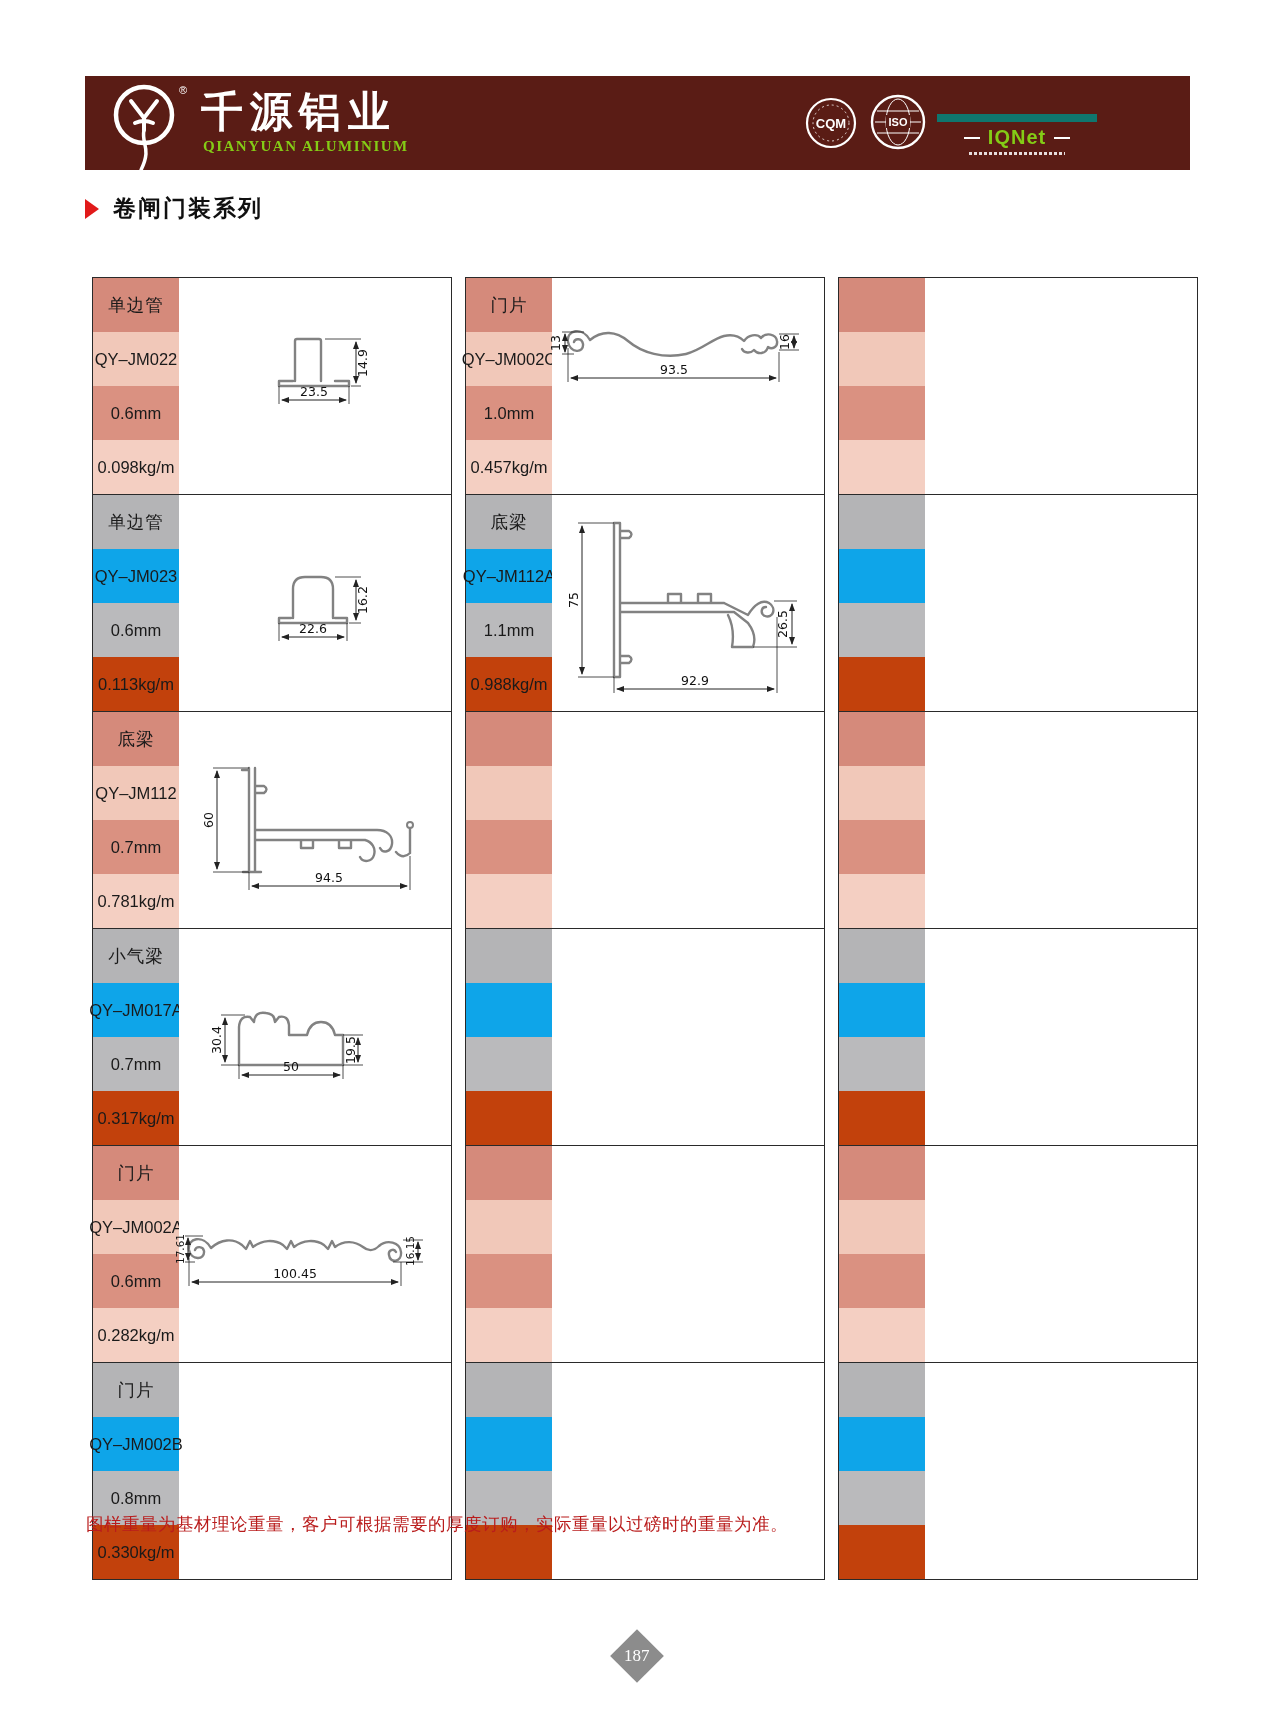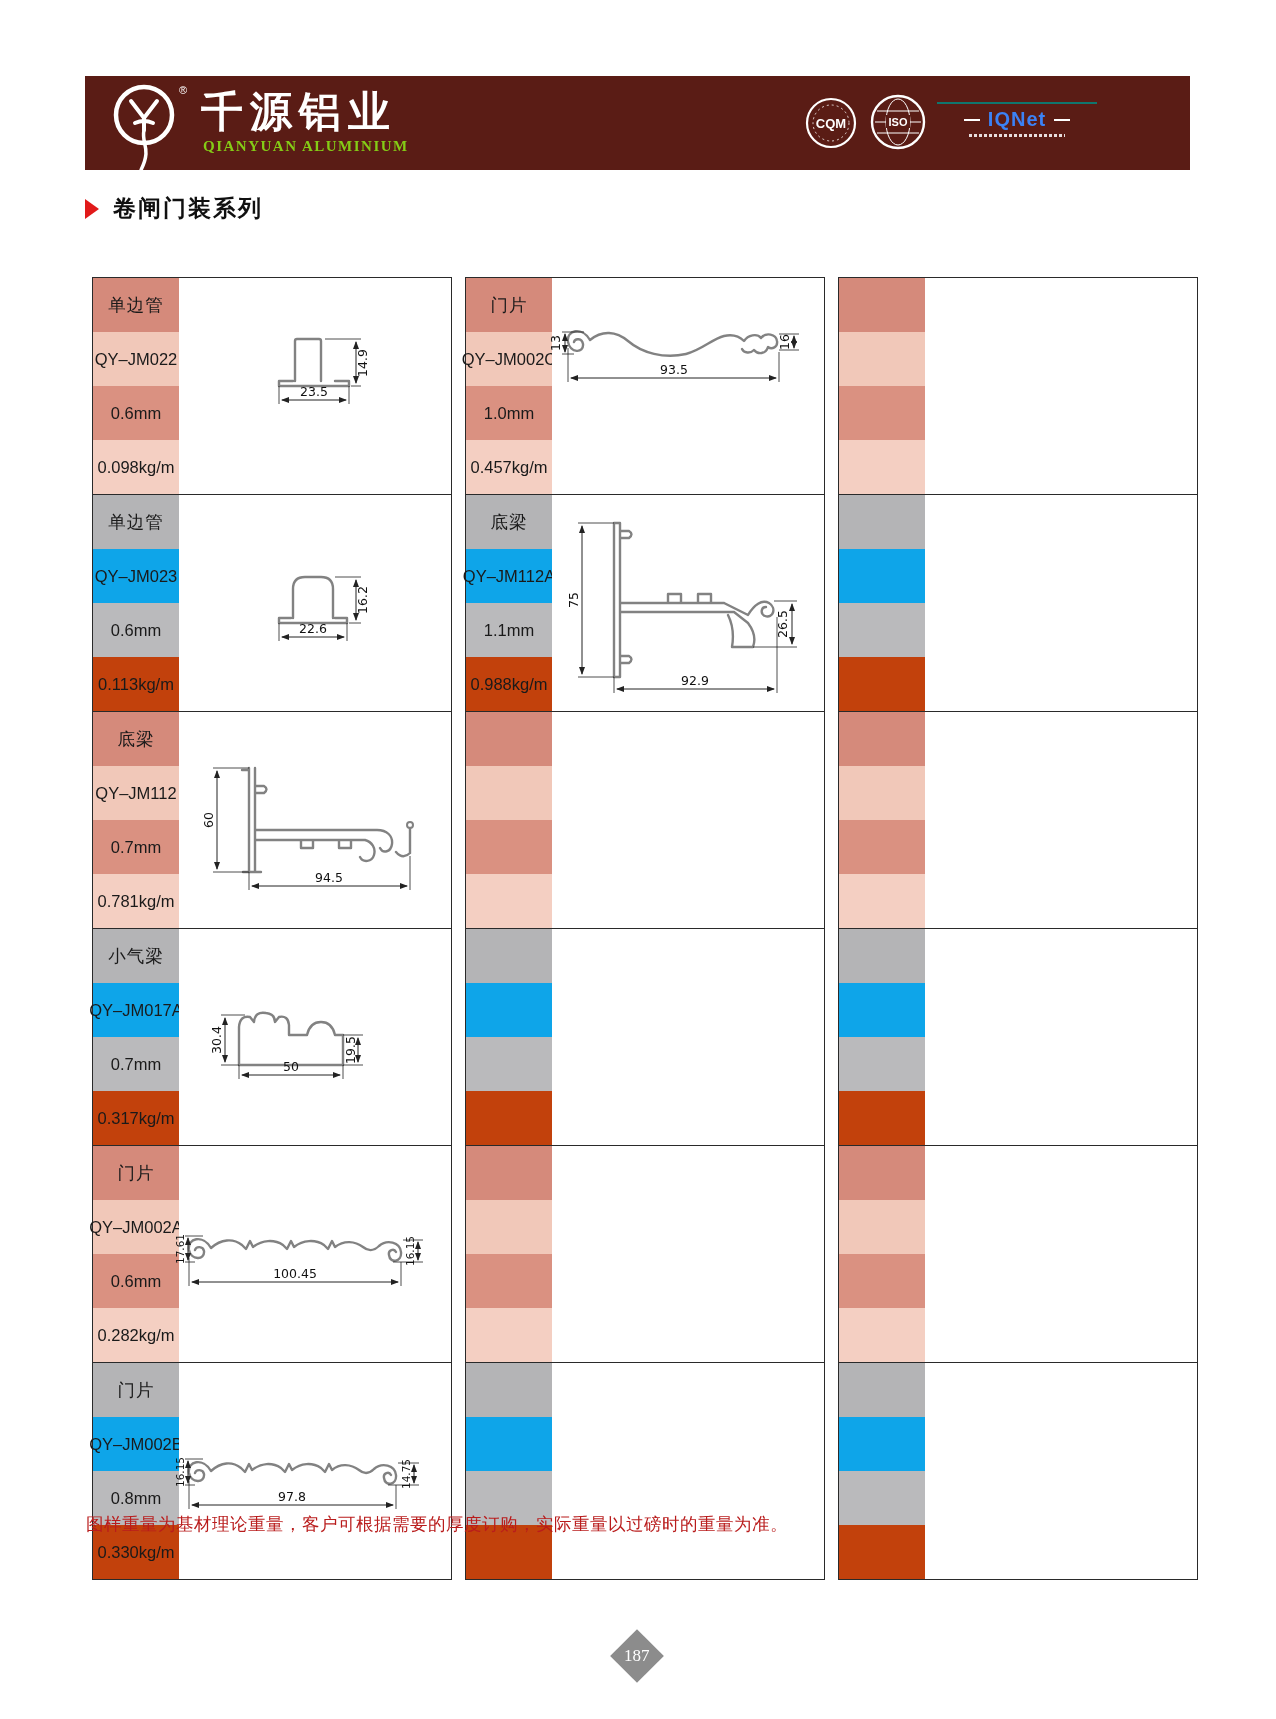--- a/index.html
+++ b/index.html
@@ -8,21 +8,21 @@
 
   
   .banner{position:absolute;left:85px;top:76px;width:1105px;height:94px;background:#5a1c15;}
   .logo{position:absolute;left:26px;top:6px;width:80px;height:88px;}
   .logo svg{overflow:visible;}
   .reg{position:absolute;left:68px;top:2px;color:#fff;font-size:11px;}
   .brand-cn{position:absolute;left:116px;top:8px;color:#fff;font-size:42px;font-weight:bold;letter-spacing:7px;white-space:nowrap;}
   .brand-en{position:absolute;left:118px;top:62px;color:#84cc16;font-size:15px;font-weight:bold;
             font-family:"Liberation Serif","DejaVu Serif",serif;letter-spacing:1.5px;white-space:nowrap;text-align:center;}
   .badge{position:absolute;}
-  .iqnet{position:absolute;left:852px;top:26px;width:160px;color:#3b82f6;border-top:2px solid #0f766e;padding-top:4px;}
+  .iqnet{position:absolute;left:852px;top:38px;width:160px;color:#84cc16;border-top:8px solid #0f766e;padding-top:4px;}
   .iqnet-row{display:flex;align-items:center;gap:8px;justify-content:center;}
   .iqnet-dash{width:16px;height:2px;background:#fff;}
   .iqnet-text{font-size:20px;font-weight:bold;letter-spacing:1px;}
   .iqnet-tag{margin:3px auto 0;width:96px;height:3px;opacity:.85;
              background:repeating-linear-gradient(90deg,#fff 0 3px,transparent 3px 5px);}
 
   
   .sec-title{position:absolute;left:85px;top:193px;display:flex;align-items:center;gap:14px;}
   .tri{width:0;height:0;border-top:10px solid transparent;border-bottom:10px solid transparent;
        border-left:14px solid #e11a1a;}
@@ -227,37 +227,20 @@
           </svg>
         </div>
       </div>
 
       <div class="cell">
         <div class="strip gray">
           <div class="band b0 t">门片</div>
           <div class="band b1">QY–JM002B</div>
           <div class="band b2">0.8mm</div>
           <div class="band b3">0.330kg/m</div>
-        </div>
-        <div class="draw">
-          <svg style="left:0px;top:82px" width="246" height="74" viewBox="0 0 246 74">
-            <path class="prof" d="M32,26 C24,12 8,16 10,28 C12,38 26,39 25,29 C24,24 17,24 16,28
-                                  M32,26 C42,17 53,16 62,23 L66,27 L70,19 L73,25 C82,18 93,17 102,23 L106,27 L110,19 L113,25
-                                  C122,18 133,17 142,23 L146,27 L150,19 L153,25 C161,18 172,19 180,25 C186,30 191,28 195,24
-                                  C203,17 216,20 217,30 C218,40 206,42 205,33 C204,28 210,26 212,30"></path>
-            <path class="ext" d="M24,14 H6 M16,40 H6"></path>
-            <line class="dim" x1="9" y1="16" x2="9" y2="38"></line>
-            <text class="ds" transform="translate(5 27) rotate(-90)" text-anchor="middle">16.15</text>
-            <path class="ext" d="M219,18 H240 M209,40 H240"></path>
-            <line class="dim" x1="235" y1="20" x2="235" y2="38"></line>
-            <text class="ds" transform="translate(231 29) rotate(-90)" text-anchor="middle">14.75</text>
-            <path class="ext" d="M10,36 V64 M217,40 V64"></path>
-            <line class="dim" x1="13" y1="60" x2="214" y2="60"></line>
-            <text class="d" x="113" y="56" text-anchor="middle">97.8</text>
-          </svg>
         </div>
       </div>
     </div>
 
     <div class="col" style="left:373px">
 
       <div class="cell">
         <div class="strip red">
           <div class="band b0 t">门片</div>
           <div class="band b1">QY–JM002C</div>

